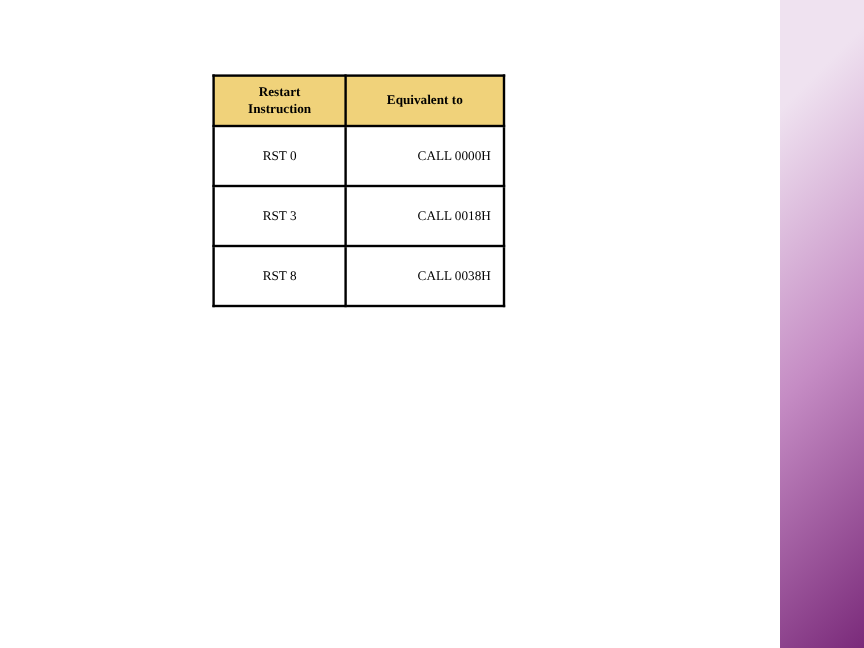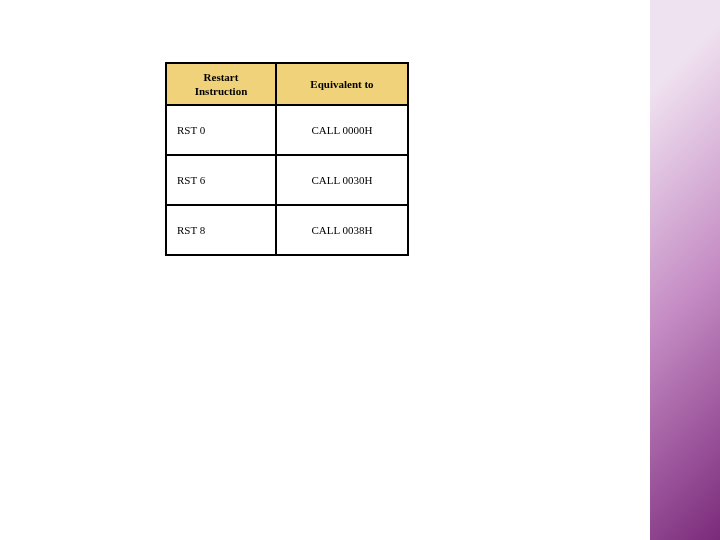--- a/index.html
+++ b/index.html
@@ -30,21 +30,21 @@
     top: 0;
     right: 68px;
     bottom: 0;
     width: 2px;
     background: #e6d0e8;
   }
 
   
   .tbl-wrap {
     position: absolute;
-    left: 165px;
+    left: 177px;
     top: 62px;
   }
 
   table.rst {
     border-collapse: collapse;
     border: 2px solid #000;
     background: #ffffff;
   }
   table.rst th, table.rst td {
     border: 2px solid #000;
@@ -57,25 +57,25 @@
     background: #f0d27a;
     font-weight: bold;
     text-align: center;
     height: 40px;
     line-height: 1.3;
   }
   table.rst td {
     height: 48px;
   }
   table.rst td.c-instr {
-    text-align: left;
+    text-align: center;
     width: 88px;
   }
   table.rst td.c-equiv {
-    text-align: center;
+    text-align: right;
     width: 110px;
   }
 
   tbody.rst-body { }
 </style>
 </head>
 <body>
 
 <div class="side-accent"></div>
 <div class="side-stripe"></div>
@@ -87,22 +87,22 @@
         <th>Restart Instruction</th>
         <th>Equivalent to</th>
       </tr>
     </thead>
     <tbody class="rst-body">
         <tr>
           <td class="c-instr">RST 0</td>
           <td class="c-equiv">CALL 0000H</td>
         </tr>
         <tr>
-          <td class="c-instr">RST 6</td>
-          <td class="c-equiv">CALL 0030H</td>
+          <td class="c-instr">RST 3</td>
+          <td class="c-equiv">CALL 0018H</td>
         </tr>
         <tr>
           <td class="c-instr">RST 8</td>
           <td class="c-equiv">CALL 0038H</td>
         </tr>
       </tbody>
   </table>
 </div>
 
 </body></html>

